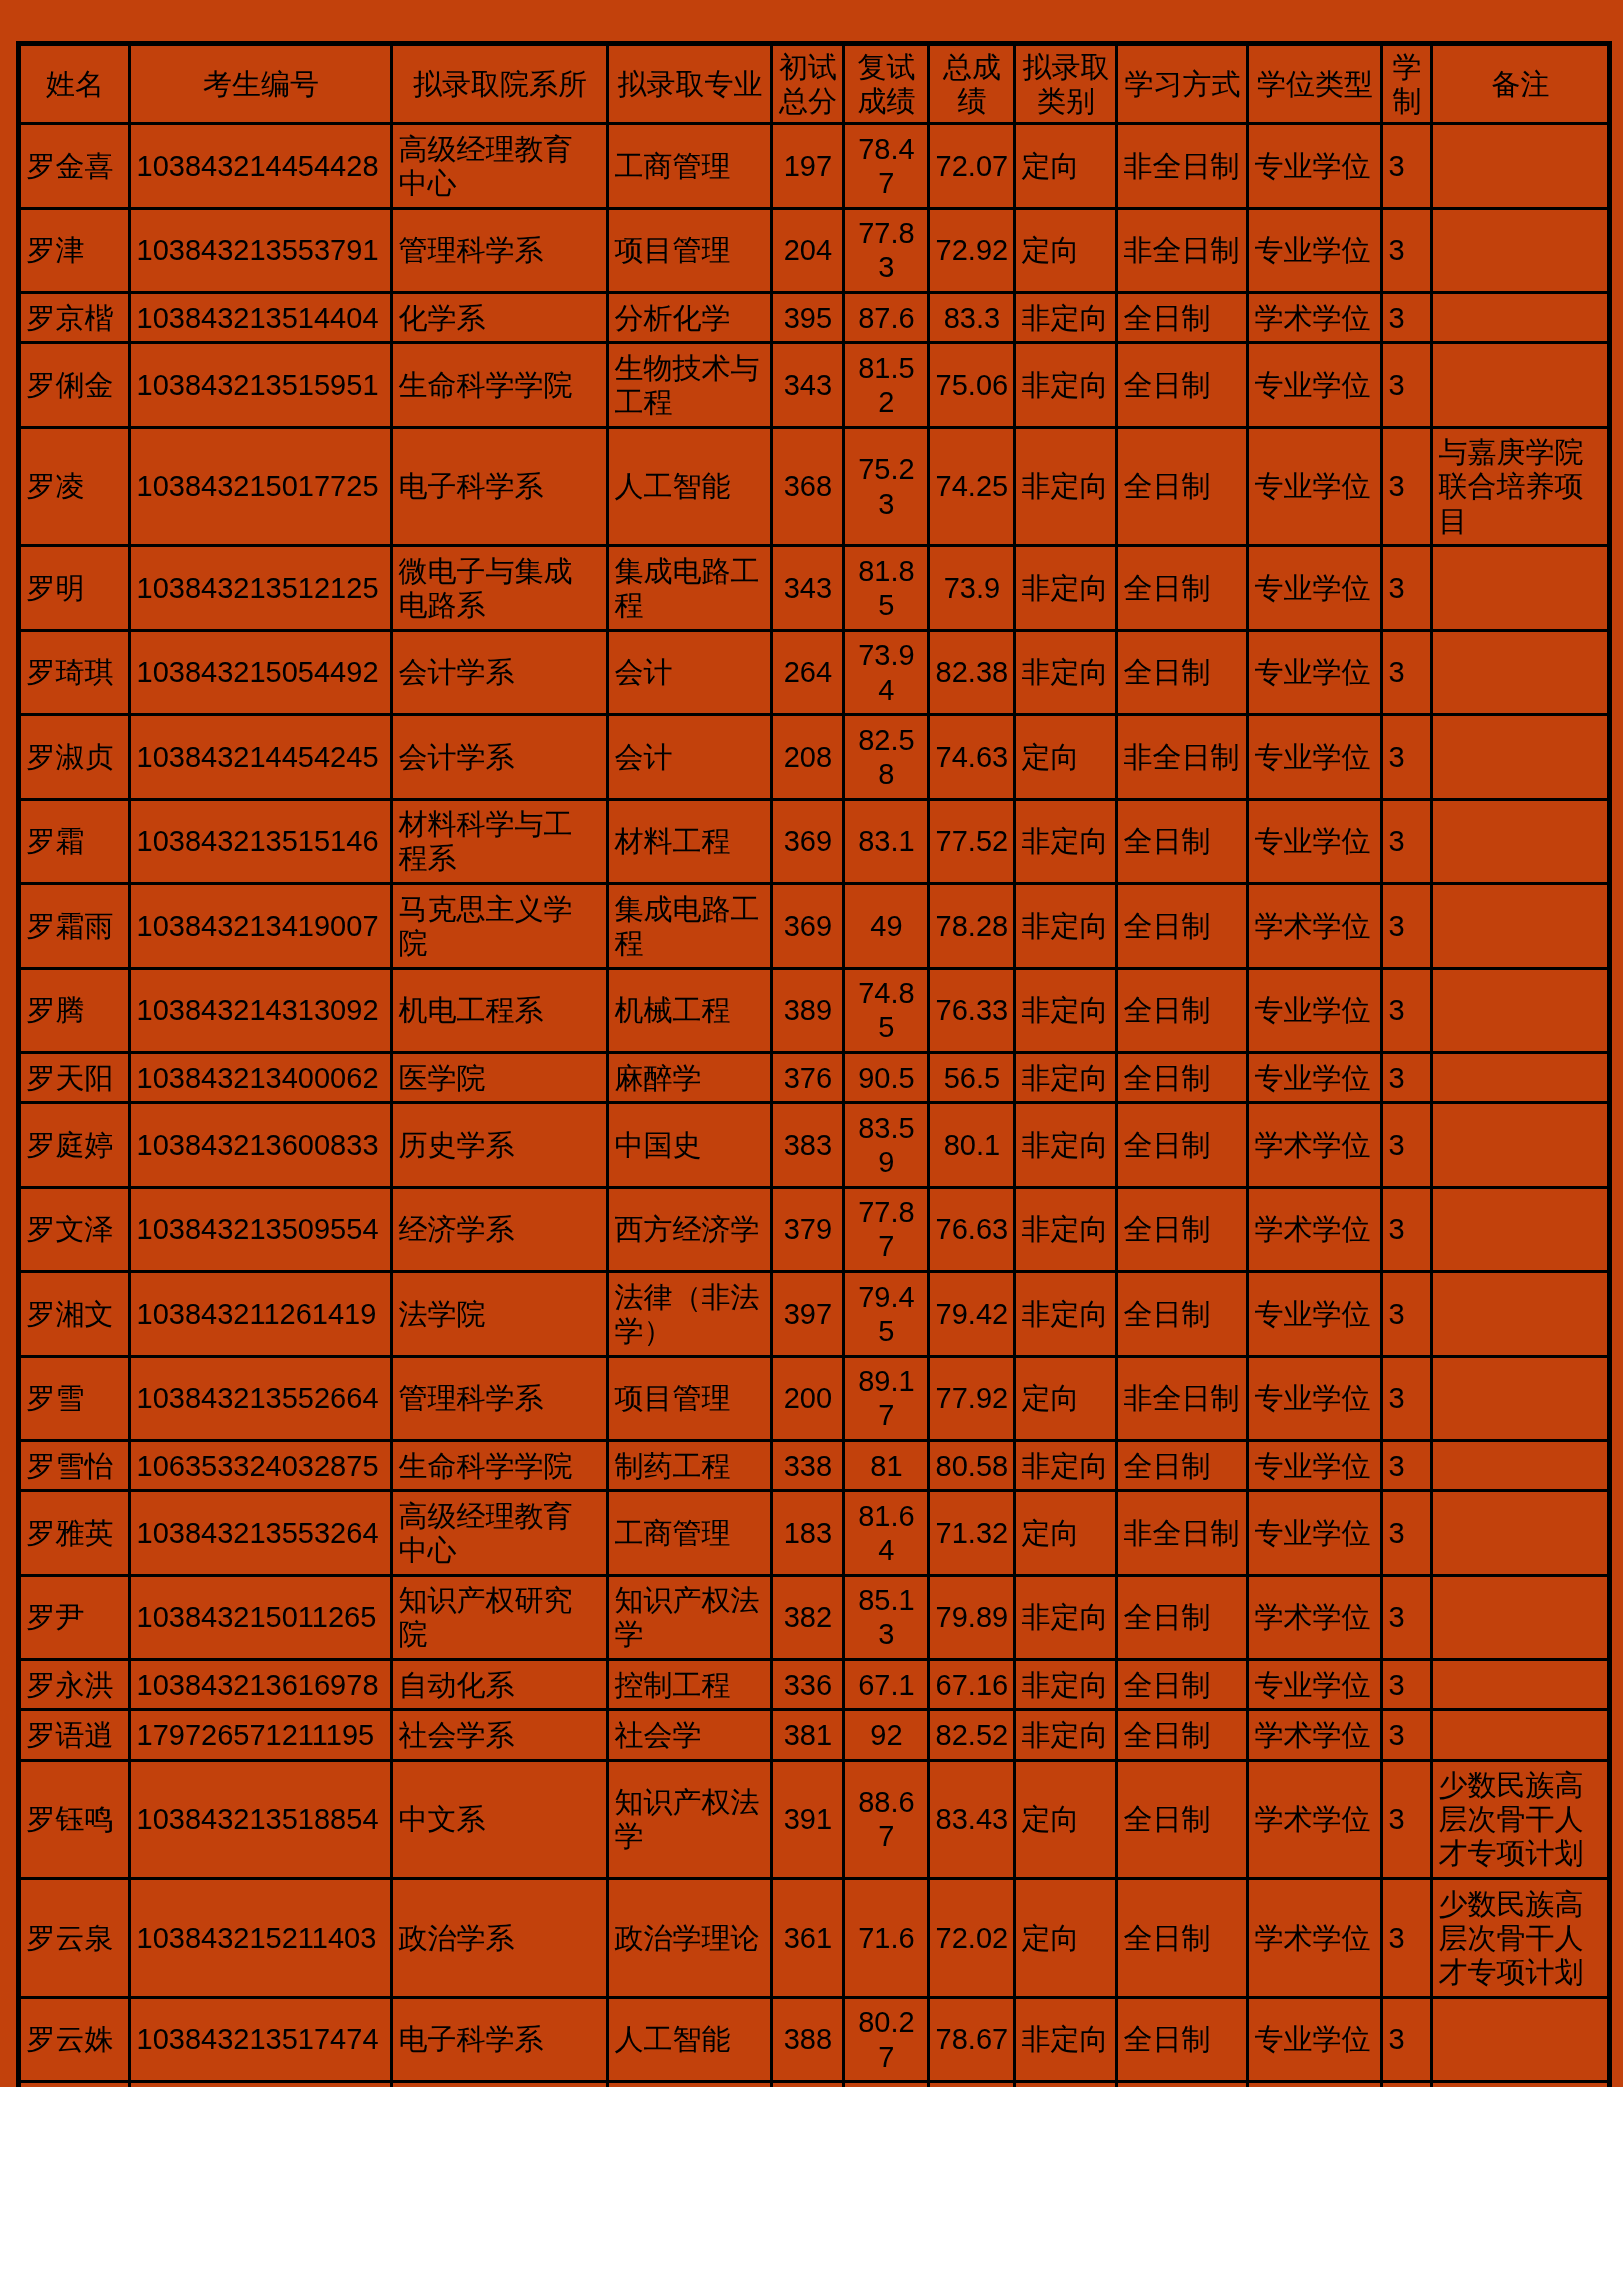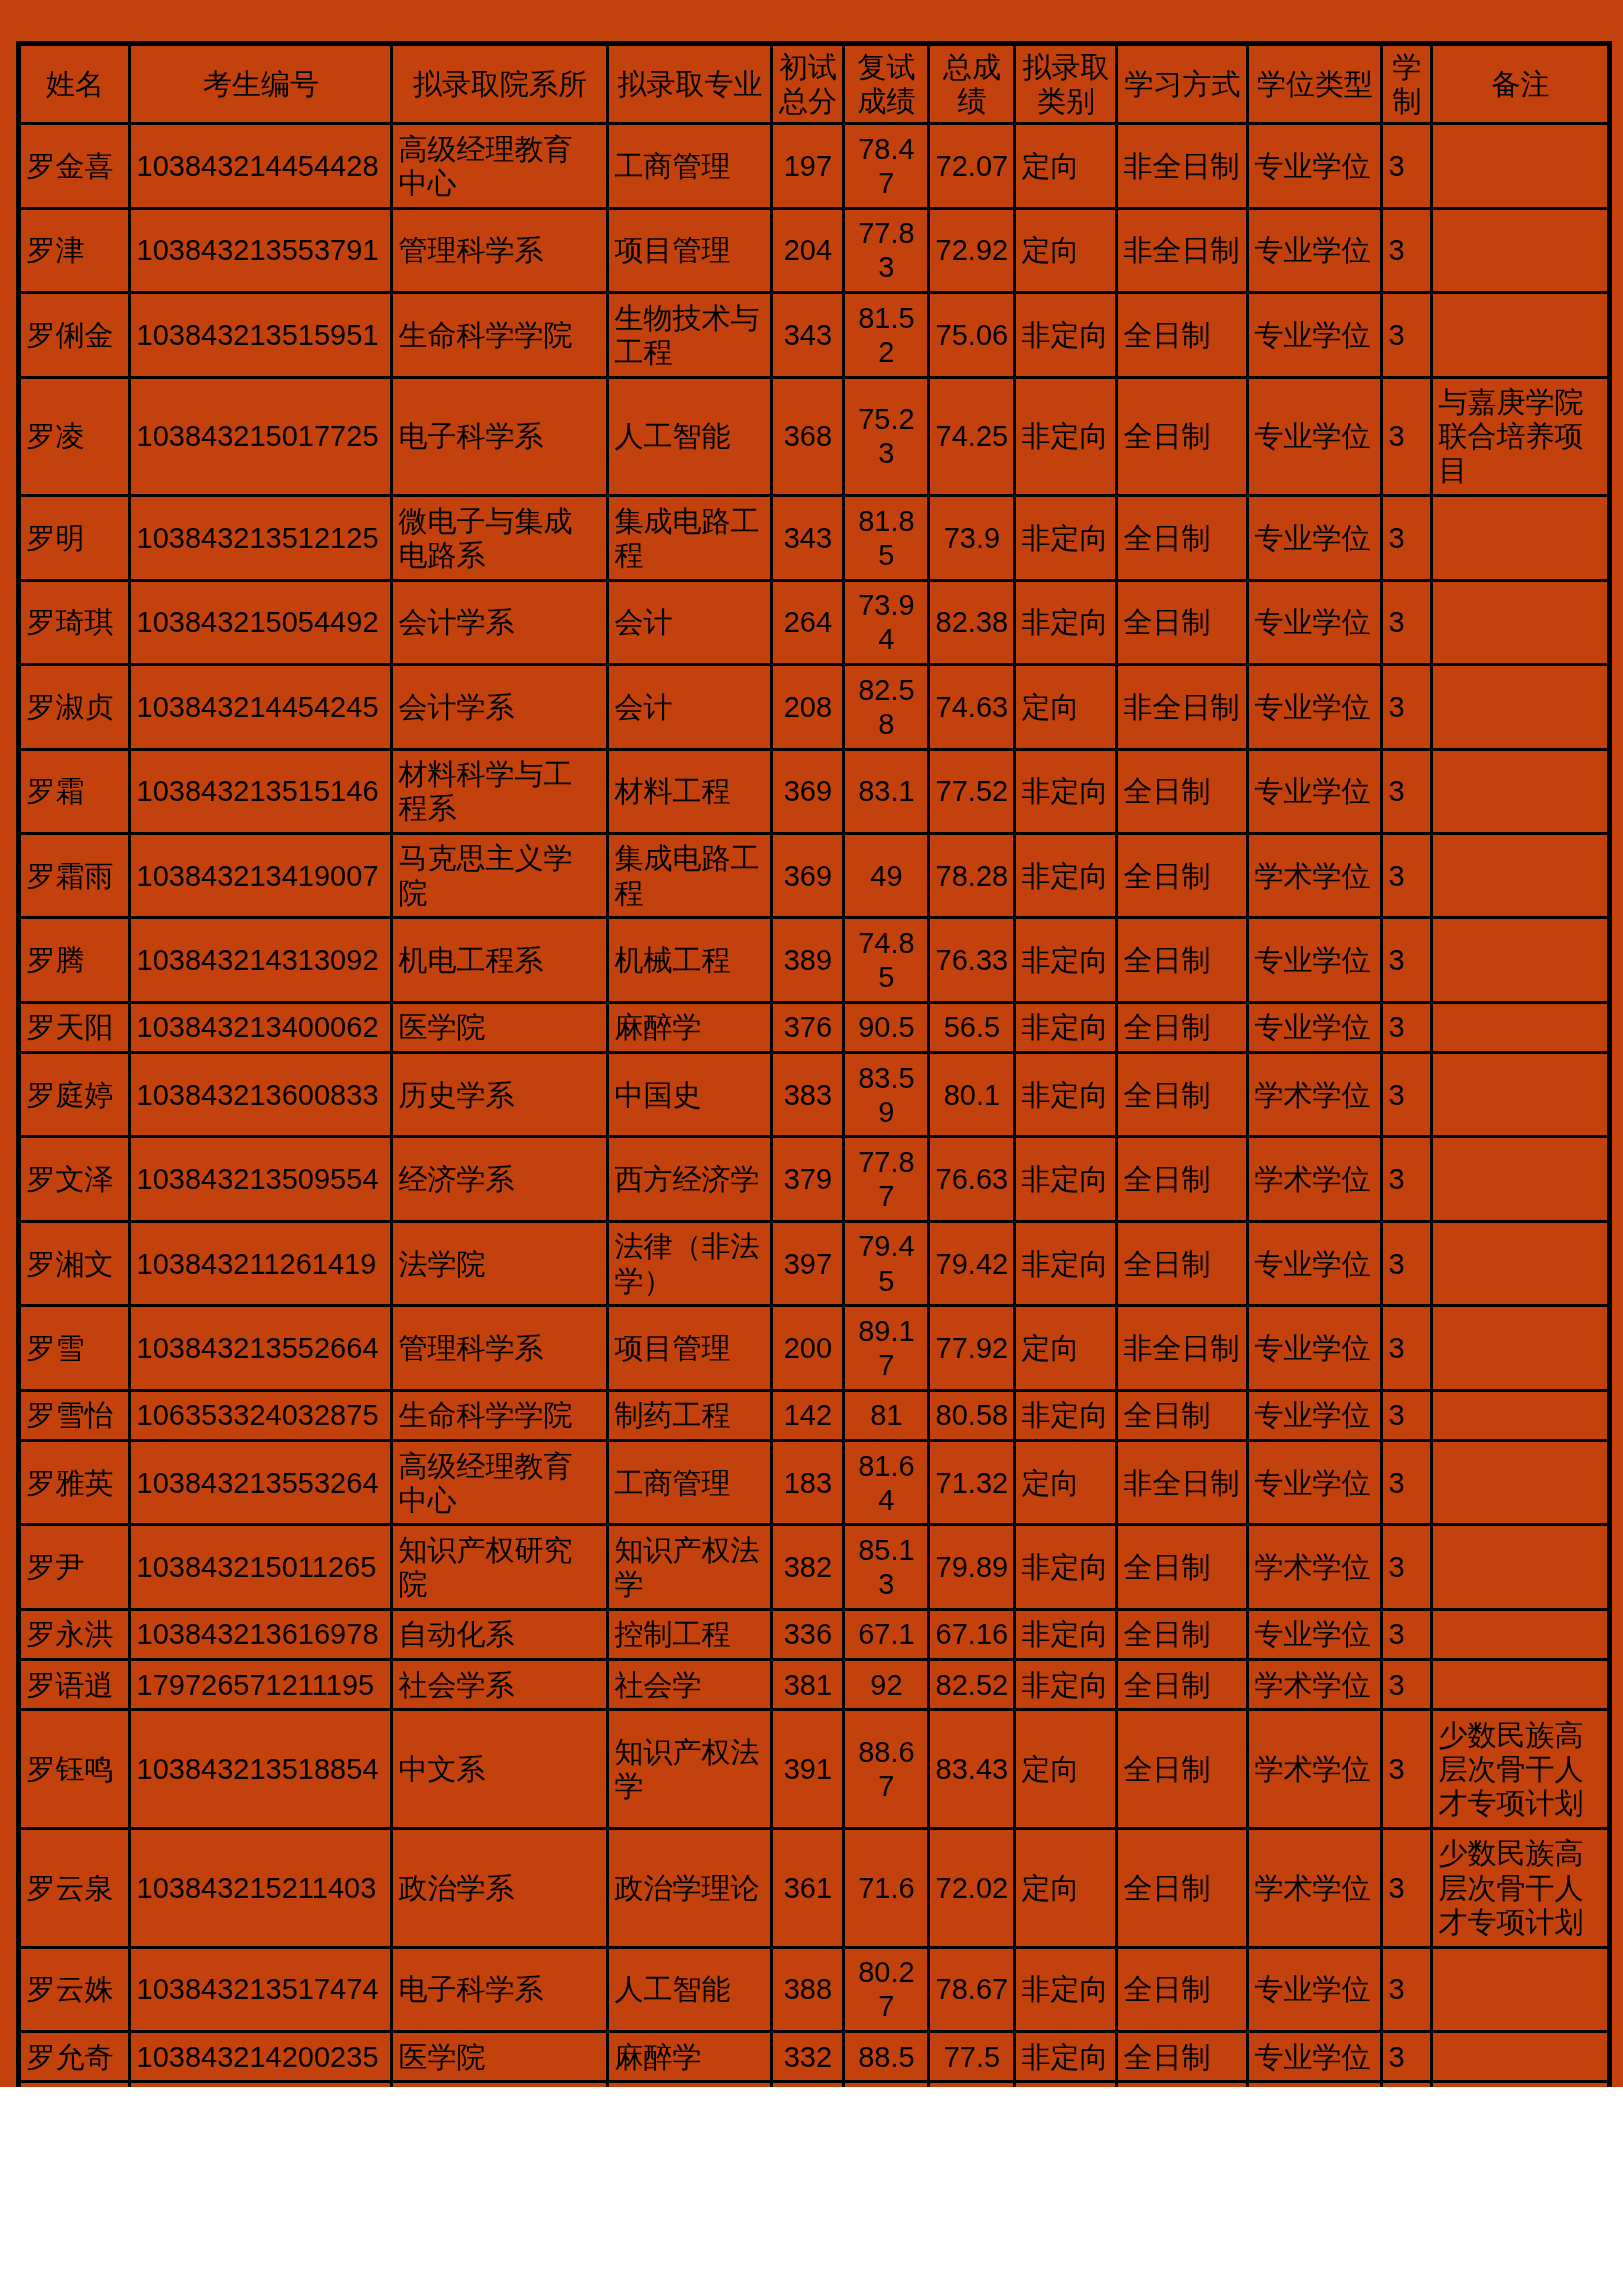--- a/index.html
+++ b/index.html
@@ -120,20 +120,34 @@
             <td class="num">204</td>
             <td class="num">77.83</td>
             <td class="num">72.92</td>
             <td>定向</td>
             <td>非全日制</td>
             <td>专业学位</td>
             <td>3</td>
             <td></td>
           </tr>
           <tr>
+            <td>罗京楷</td>
+            <td>103843213514404</td>
+            <td>化学系</td>
+            <td>分析化学</td>
+            <td class="num">395</td>
+            <td class="num">87.6</td>
+            <td class="num">83.3</td>
+            <td>非定向</td>
+            <td>全日制</td>
+            <td>学术学位</td>
+            <td>3</td>
+            <td></td>
+          </tr>
+          <tr>
             <td>罗俐金</td>
             <td>103843213515951</td>
             <td>生命科学学院</td>
             <td>生物技术与工程</td>
             <td class="num">343</td>
             <td class="num">81.52</td>
             <td class="num">75.06</td>
             <td>非定向</td>
             <td>全日制</td>
             <td>专业学位</td>
@@ -306,21 +320,21 @@
             <td>非全日制</td>
             <td>专业学位</td>
             <td>3</td>
             <td></td>
           </tr>
           <tr>
             <td>罗雪怡</td>
             <td>106353324032875</td>
             <td>生命科学学院</td>
             <td>制药工程</td>
-            <td class="num">142</td>
+            <td class="num">338</td>
             <td class="num">81</td>
             <td class="num">80.58</td>
             <td>非定向</td>
             <td>全日制</td>
             <td>专业学位</td>
             <td>3</td>
             <td></td>
           </tr>
           <tr>
             <td>罗雅英</td>

